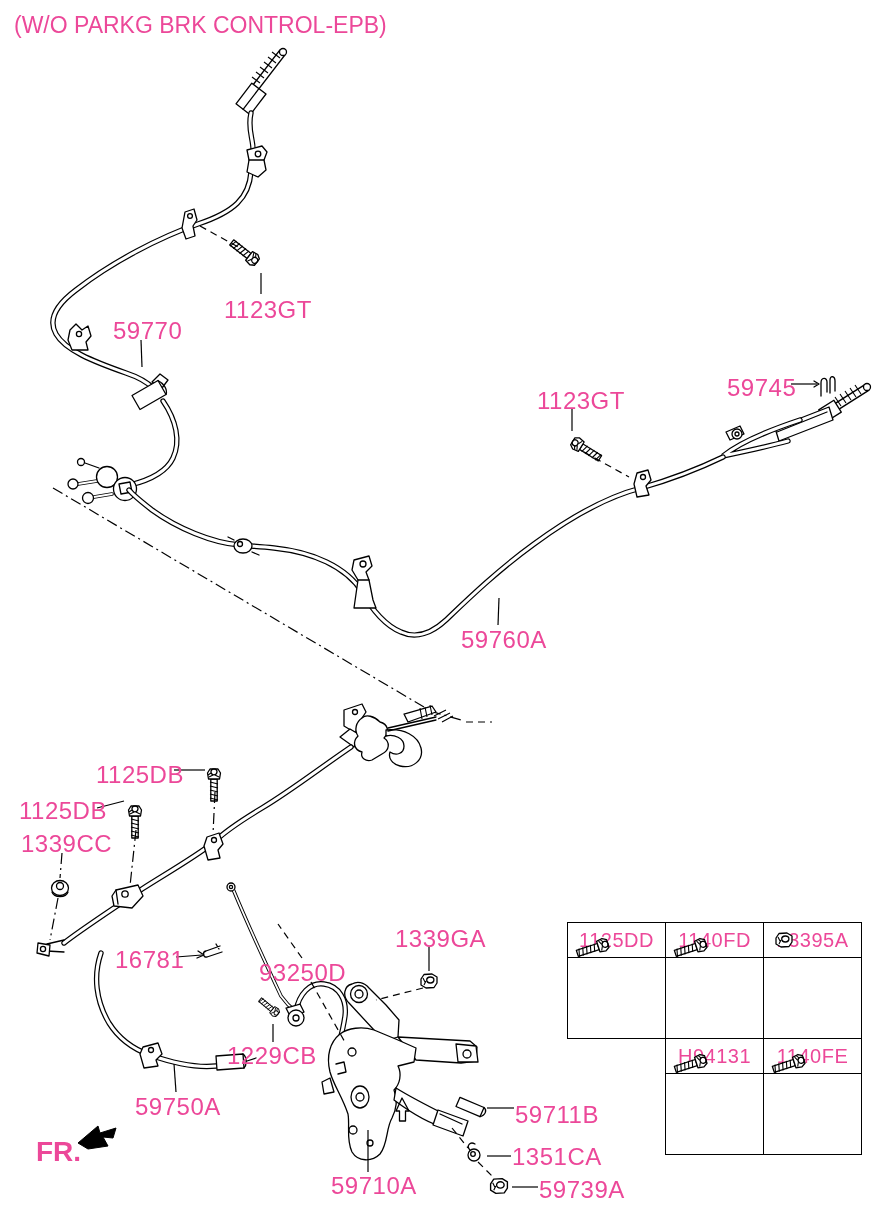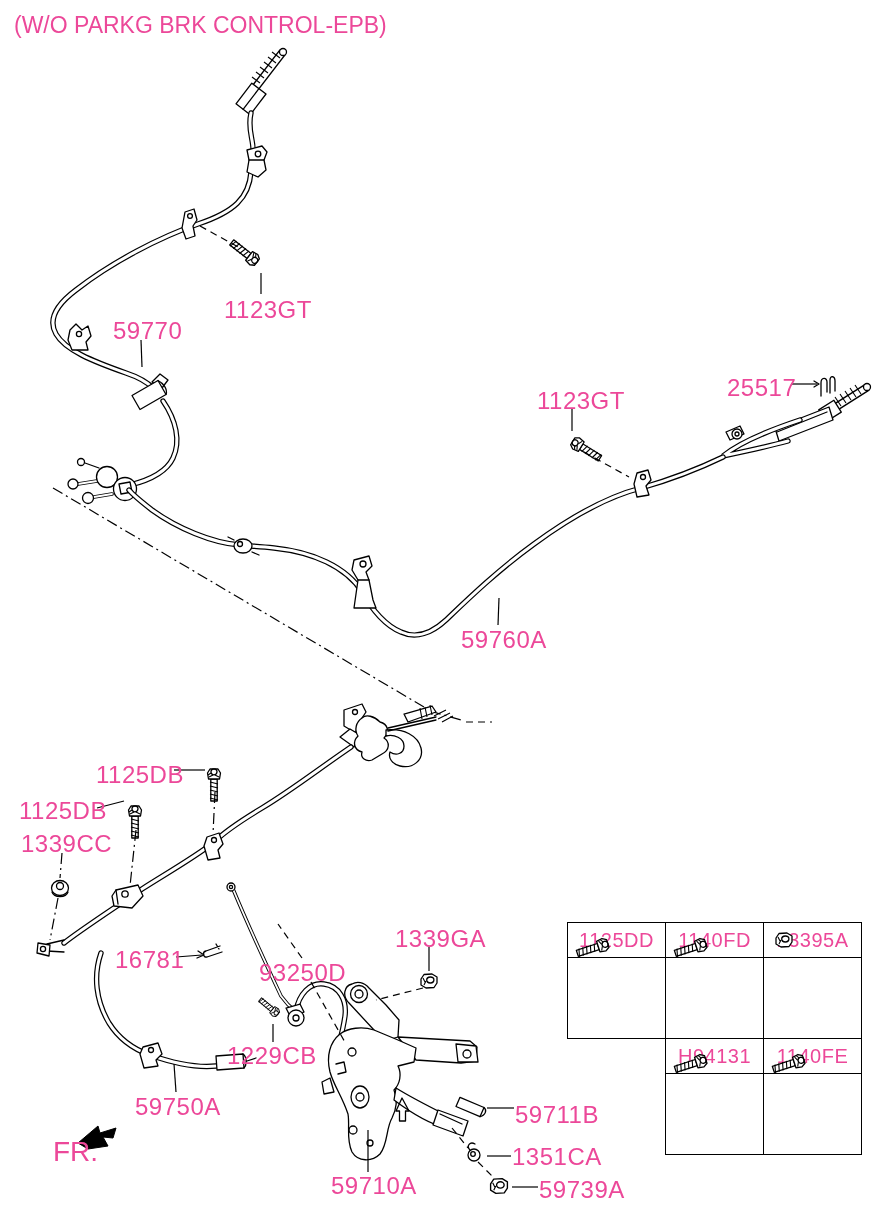--- a/index.html
+++ b/index.html
@@ -15,21 +15,21 @@
   .ri{fill:none;stroke:#fff;stroke-width:5.6;stroke-linecap:round;}
   .to{fill:none;stroke:#000;stroke-width:3.6;stroke-linecap:round;}
   .ti{fill:none;stroke:#fff;stroke-width:1.8;stroke-linecap:round;}
   .ld{fill:none;stroke:#000;stroke-width:1.2;}
   .ldd{fill:none;stroke:#000;stroke-width:1.2;stroke-dasharray:7 5;}
   .ldc{fill:none;stroke:#000;stroke-width:1.2;stroke-dasharray:11 4 2 4;}
   .hatch{fill:none;stroke:#000;stroke-width:1.1;}
   
   .plabel{position:absolute;font-size:24px;letter-spacing:0.5px;white-space:nowrap;}
   #title{position:absolute;left:14px;top:12px;font-size:23px;}
-  #fr-label{position:absolute;left:36px;top:1136px;font-size:28px;font-weight:normal;margin-left:17px;}
+  #fr-label{position:absolute;left:36px;top:1136px;font-size:28px;font-weight:bold;}
   
   .pt-cell{position:absolute;width:99px;height:117px;border:1px solid #000;background:#fff;box-sizing:border-box;}
   .pt-head{height:34px;border-bottom:1px solid #000;display:flex;align-items:center;justify-content:center;
            font-size:20px;letter-spacing:0.5px;}
   .pt-body{height:81px;display:flex;align-items:center;justify-content:center;}
 </style>
 </head>
 <body>
 
 <div id="stage">
@@ -264,21 +264,21 @@
   </g>
 
   <path d="M78,1143 L98,1126 L100,1133 L116,1128 L113,1138 L103,1137 L108,1146 L88,1149 Z" fill="#000" stroke="#000"></path>
 </svg>
 
 <div id="title">(W/O PARKG BRK CONTROL-EPB)</div>
 
 <div class="plabel" style="left:224px;top:296px">1123GT</div>
 <div class="plabel" style="left:113px;top:317px">59770</div>
 <div class="plabel" style="left:537px;top:387px">1123GT</div>
-<div class="plabel" style="left:727px;top:374px">25517</div>
+<div class="plabel" style="left:727px;top:374px">59745</div>
 <div class="plabel" style="left:461px;top:626px">59760A</div>
 <div class="plabel" style="left:96px;top:761px">1125DB</div>
 <div class="plabel" style="left:19px;top:797px">1125DB</div>
 <div class="plabel" style="left:21px;top:830px">1339CC</div>
 <div class="plabel" style="left:115px;top:946px">16781</div>
 <div class="plabel" style="left:259px;top:959px">93250D</div>
 <div class="plabel" style="left:395px;top:925px">1339GA</div>
 <div class="plabel" style="left:227px;top:1042px">1229CB</div>
 <div class="plabel" style="left:135px;top:1093px">59750A</div>
 <div class="plabel" style="left:331px;top:1172px">59710A</div>

